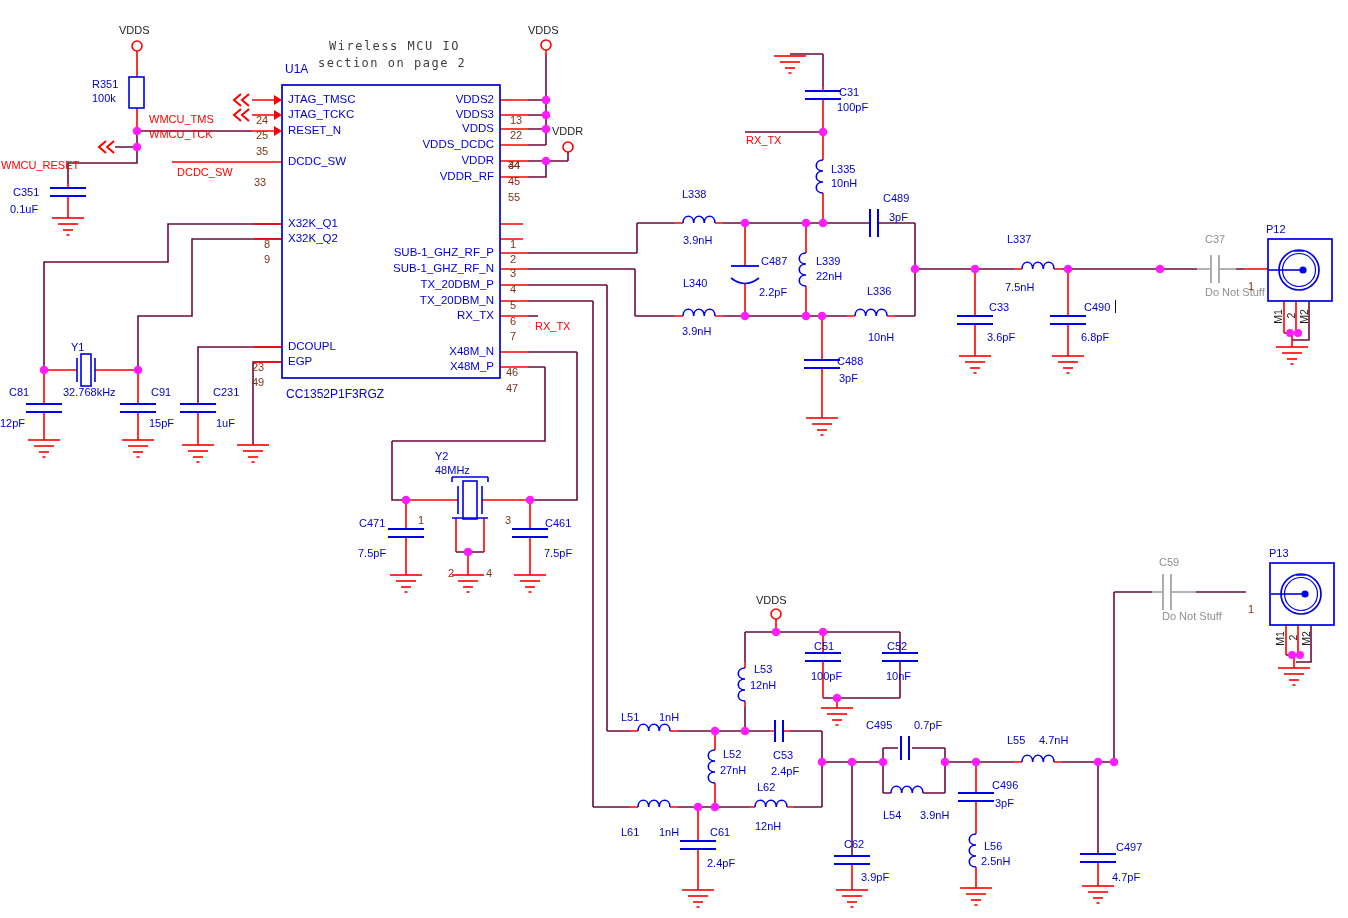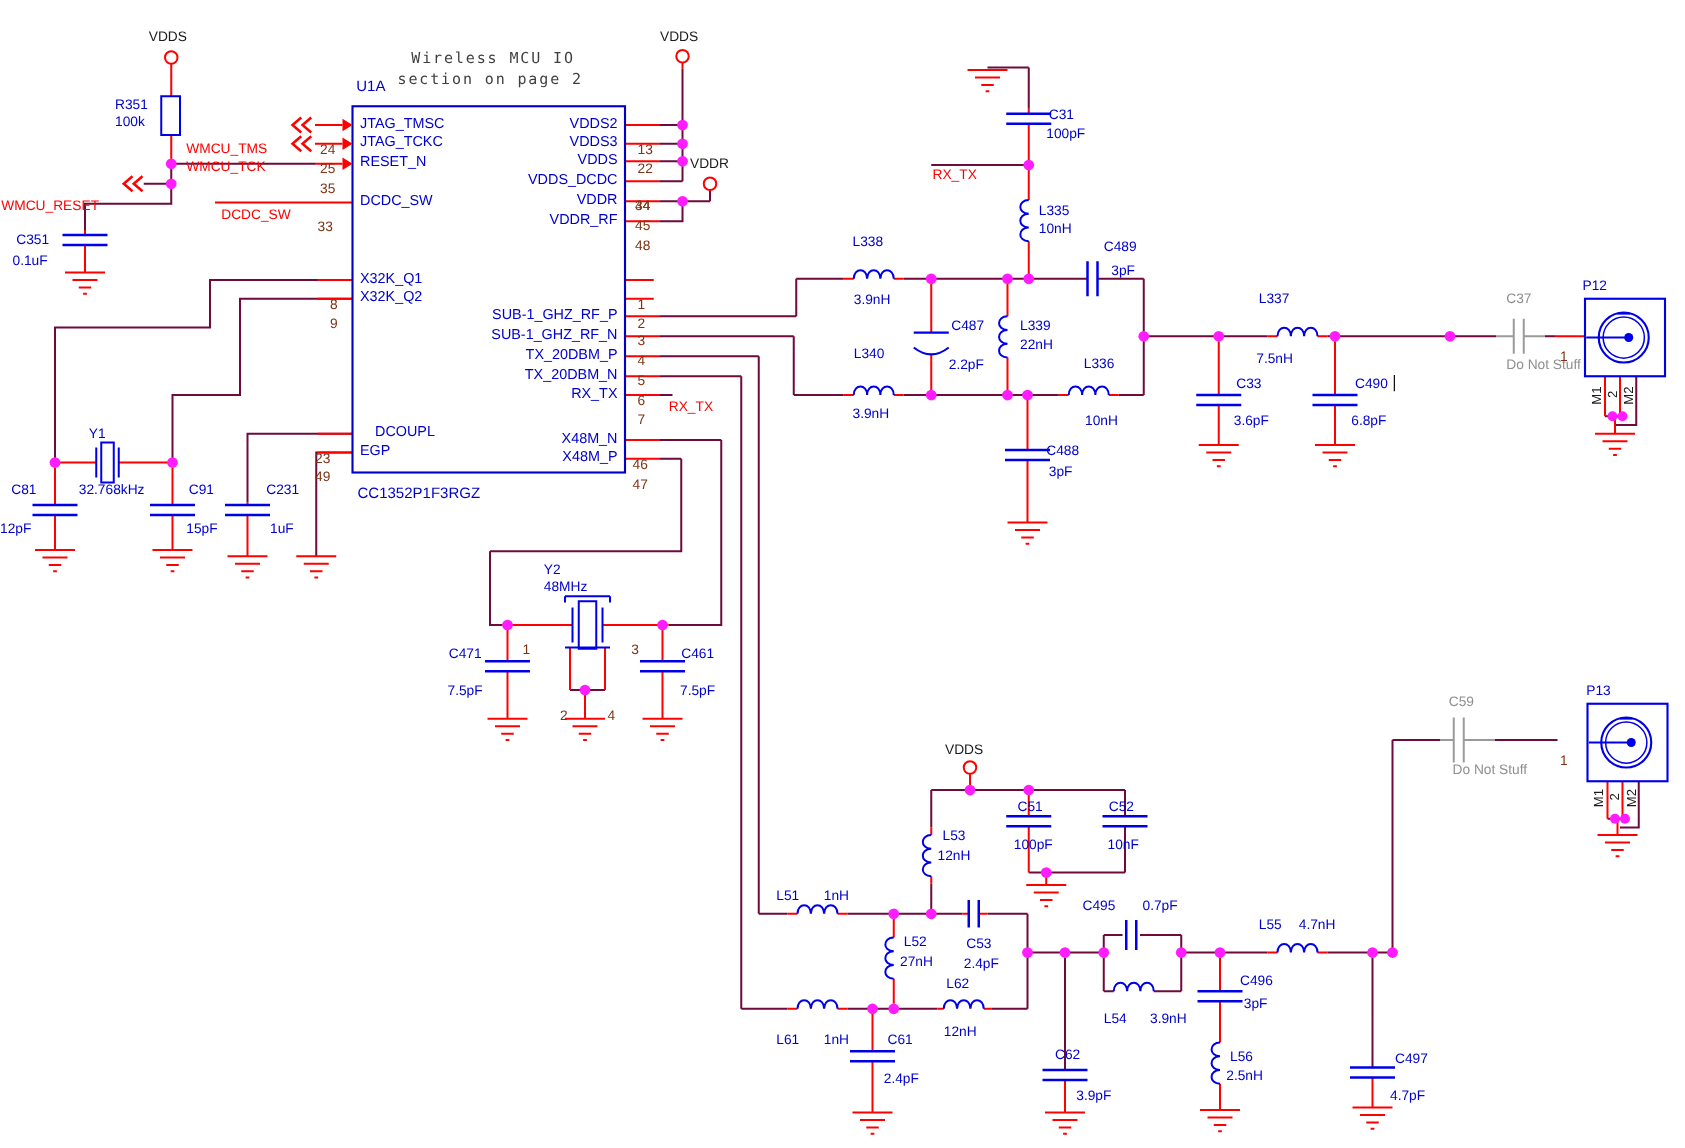--- a/index.html
+++ b/index.html
@@ -268,21 +268,21 @@
 
 <div class="lbl b" style="left:285px;top:63px;font-size:12px">U1A</div>
 <div class="lbl b" style="left:286px;top:388px;font-size:12px">CC1352P1F3RGZ</div>
 
 <div class="pn" style="left:288px;top:93px">JTAG_TMSC</div>
 <div class="pn" style="left:288px;top:108px">JTAG_TCKC</div>
 <div class="pn" style="left:288px;top:124px">RESET_N</div>
 <div class="pn" style="left:288px;top:155px">DCDC_SW</div>
 <div class="pn" style="left:288px;top:217px">X32K_Q1</div>
 <div class="pn" style="left:288px;top:232px">X32K_Q2</div>
-<div class="pn" style="left:300px;top:340px">DCOUPL</div>
+<div class="pn" style="left:288px;top:340px">DCOUPL</div>
 <div class="pn" style="left:288px;top:355px">EGP</div>
 
 <div class="pnr" style="top:93px">VDDS2</div>
 <div class="pnr" style="top:108px">VDDS3</div>
 <div class="pnr" style="top:122px">VDDS</div>
 <div class="pnr" style="top:138px">VDDS_DCDC</div>
 <div class="pnr" style="top:154px">VDDR</div>
 <div class="pnr" style="top:170px">VDDR_RF</div>
 <div class="pnr" style="top:246px">SUB-1_GHZ_RF_P</div>
 <div class="pnr" style="top:262px">SUB-1_GHZ_RF_N</div>
@@ -298,21 +298,21 @@
 <div class="num" style="left:254px;top:148px">33</div>
 <div class="num" style="left:264px;top:210px">8</div>
 <div class="num" style="left:264px;top:225px">9</div>
 <div class="num" style="left:252px;top:333px">23</div>
 <div class="num" style="left:252px;top:348px">49</div>
 <div class="num" style="left:510px;top:86px">13</div>
 <div class="num" style="left:510px;top:101px">22</div>
 <div class="num" style="left:508px;top:131px">44</div>
 <div class="num" style="left:508px;top:131px">34</div>
 <div class="num" style="left:508px;top:147px">45</div>
-<div class="num" style="left:508px;top:163px">48</div>
+<div class="num" style="left:508px;top:163px">55</div>
 <div class="num" style="left:510px;top:210px">1</div>
 <div class="num" style="left:510px;top:225px">2</div>
 <div class="num" style="left:510px;top:239px">3</div>
 <div class="num" style="left:510px;top:255px">4</div>
 <div class="num" style="left:510px;top:271px">5</div>
 <div class="num" style="left:510px;top:287px">6</div>
 <div class="num" style="left:510px;top:302px">7</div>
 <div class="num" style="left:506px;top:338px">46</div>
 <div class="num" style="left:506px;top:354px">47</div>
 

